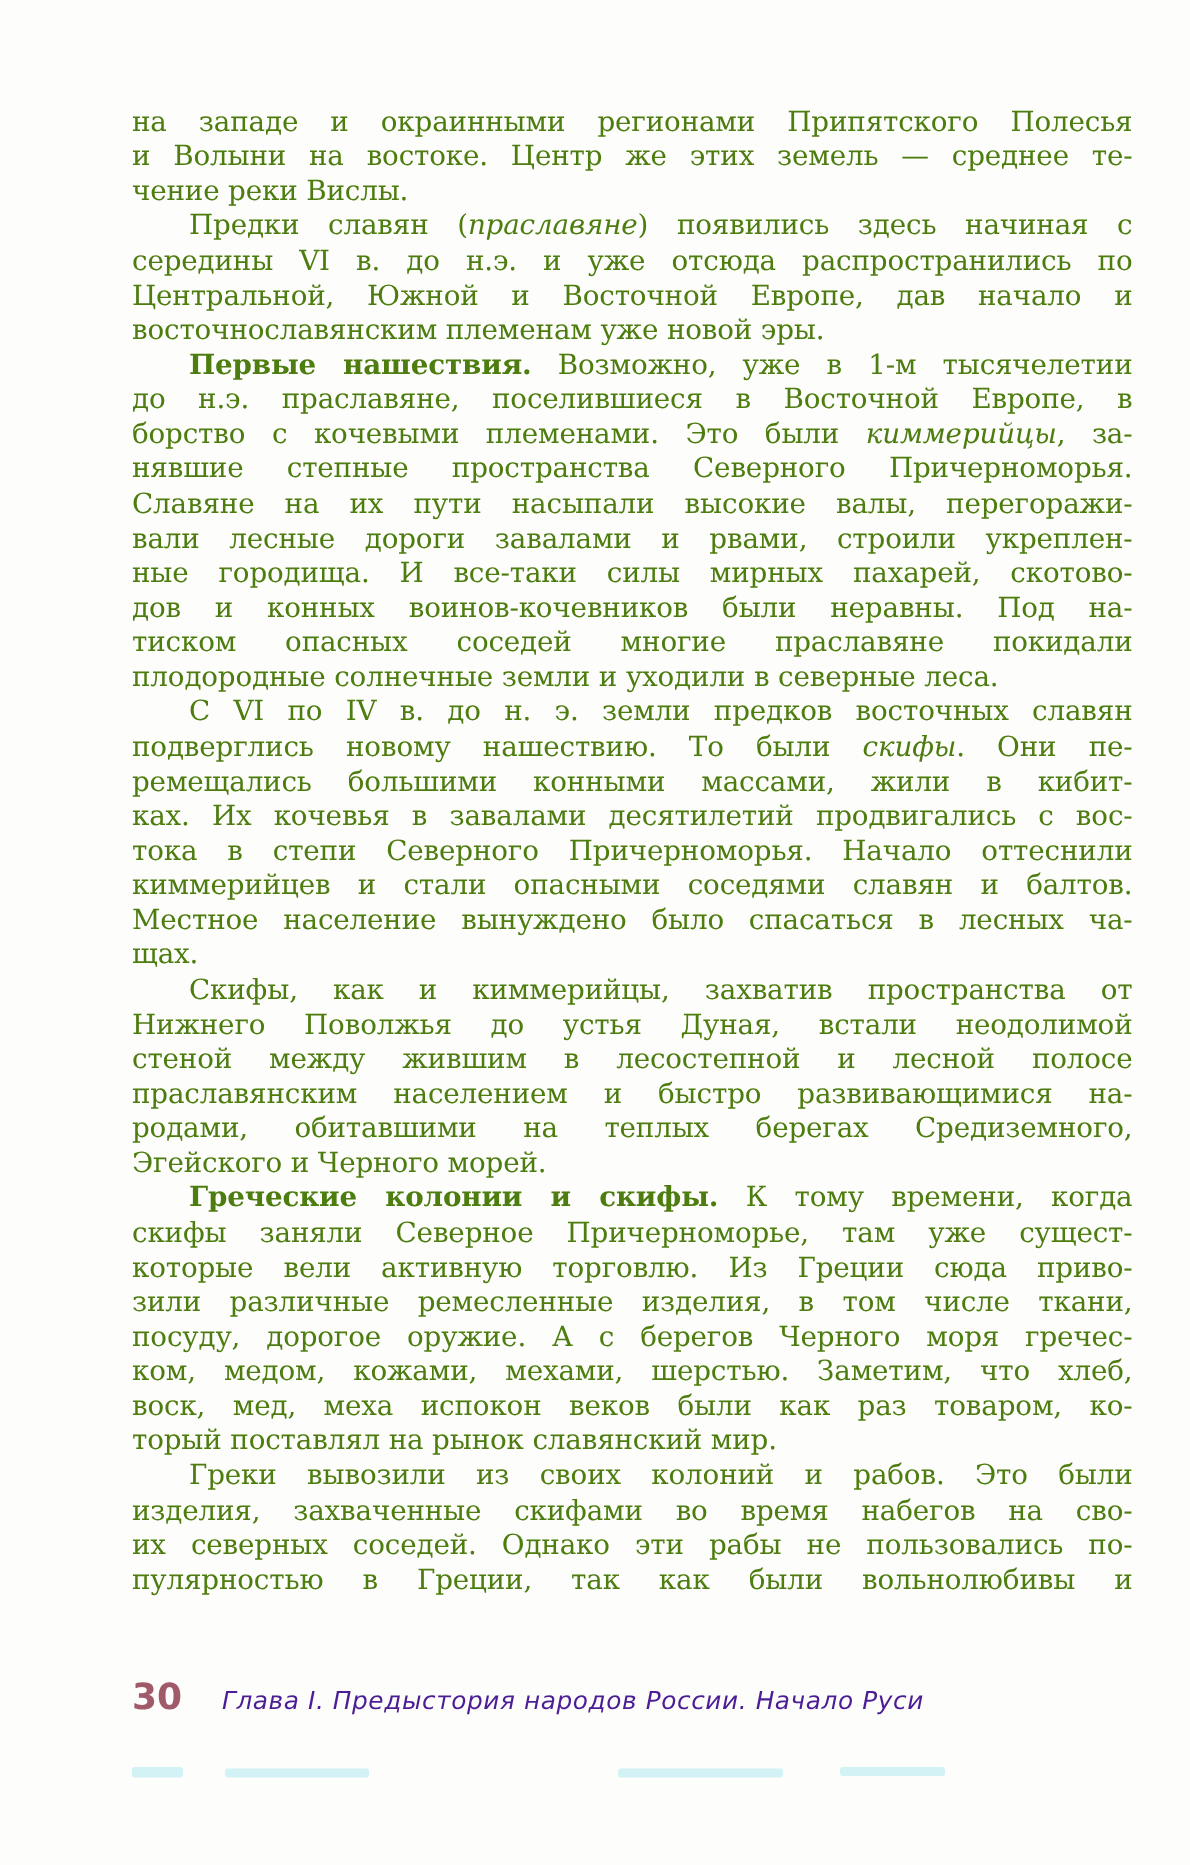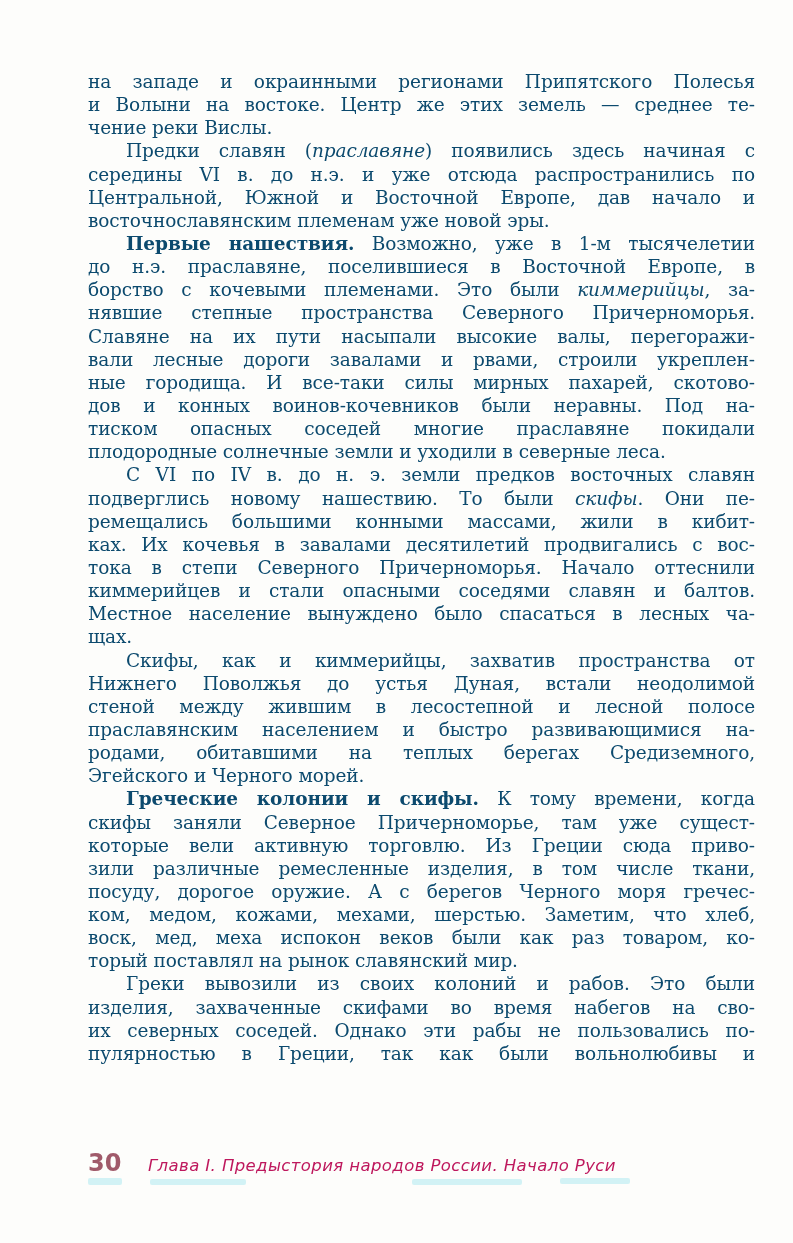--- a/index.html
+++ b/index.html
@@ -28,21 +28,21 @@
     overflow: hidden;
     text-align: justify;
     text-align-last: justify;
     white-space: normal;
   }
   .line.last { text-align-last: left; }
   .line.first { text-indent: 38px; }
   .line .b { font-weight: 700; }
   .line .i { font-style: italic; }
   .footer {
-    position: absolute; left: 0; top: 1148px; width: 659px; height: 40px;
+    position: absolute; left: 0; top: 1116px; width: 659px; height: 40px;
   }
   .page-num {
     position: absolute; left: 88px; top: 2px;
     font-family: "DejaVu Sans", sans-serif;
     font-weight: 700;
     font-size: 24px;
     line-height: 26px;
   }
   .chapter {
     position: absolute; left: 148px; top: 9px;
@@ -61,21 +61,21 @@
   .a1 { left: 88px;  top: 1178px; width: 34px;  height: 7px; }
   .a2 { left: 150px; top: 1179px; width: 96px;  height: 6px; }
   .a3 { left: 412px; top: 1179px; width: 110px; height: 6px; }
   .a4 { left: 560px; top: 1178px; width: 70px;  height: 6px; }
 </style>
 </head>
 <body>
 
 <div class="page">
 
-  <div class="text-block" style="color: #0c4a6e;">
+  <div class="text-block" style="color: #4d7c0f;">
       <div class="para">
         <div class="line"><span>на западе и окраинными регионами Припятского Полесья</span></div>
         <div class="line"><span>и Волыни на востоке. Центр же этих земель — среднее те-</span></div>
         <div class="line last"><span>чение реки Вислы.</span></div>
       </div>
       <div class="para">
         <div class="line first"><span>Предки славян (</span><span class="i">праславяне</span><span>) появились здесь начиная с</span></div>
         <div class="line"><span>середины VI в. до н.э. и уже отсюда распространились по</span></div>
         <div class="line"><span>Центральной, Южной и Восточной Европе, дав начало и</span></div>
         <div class="line last"><span>восточнославянским племенам уже новой эры.</span></div>
@@ -128,16 +128,16 @@
       </div>
     </div>
 
   <div class="artifact a1"></div>
   <div class="artifact a2"></div>
   <div class="artifact a3"></div>
   <div class="artifact a4"></div>
 
   <div class="footer">
     <span class="page-num" style="color: rgb(160, 90, 106);">30</span>
-    <span class="chapter" style="color: #be185d;">Глава I. Предыстория народов России. Начало Руси</span>
+    <span class="chapter" style="color: #4c1d95;">Глава I. Предыстория народов России. Начало Руси</span>
   </div>
 
 </div>
 
 </body></html>

